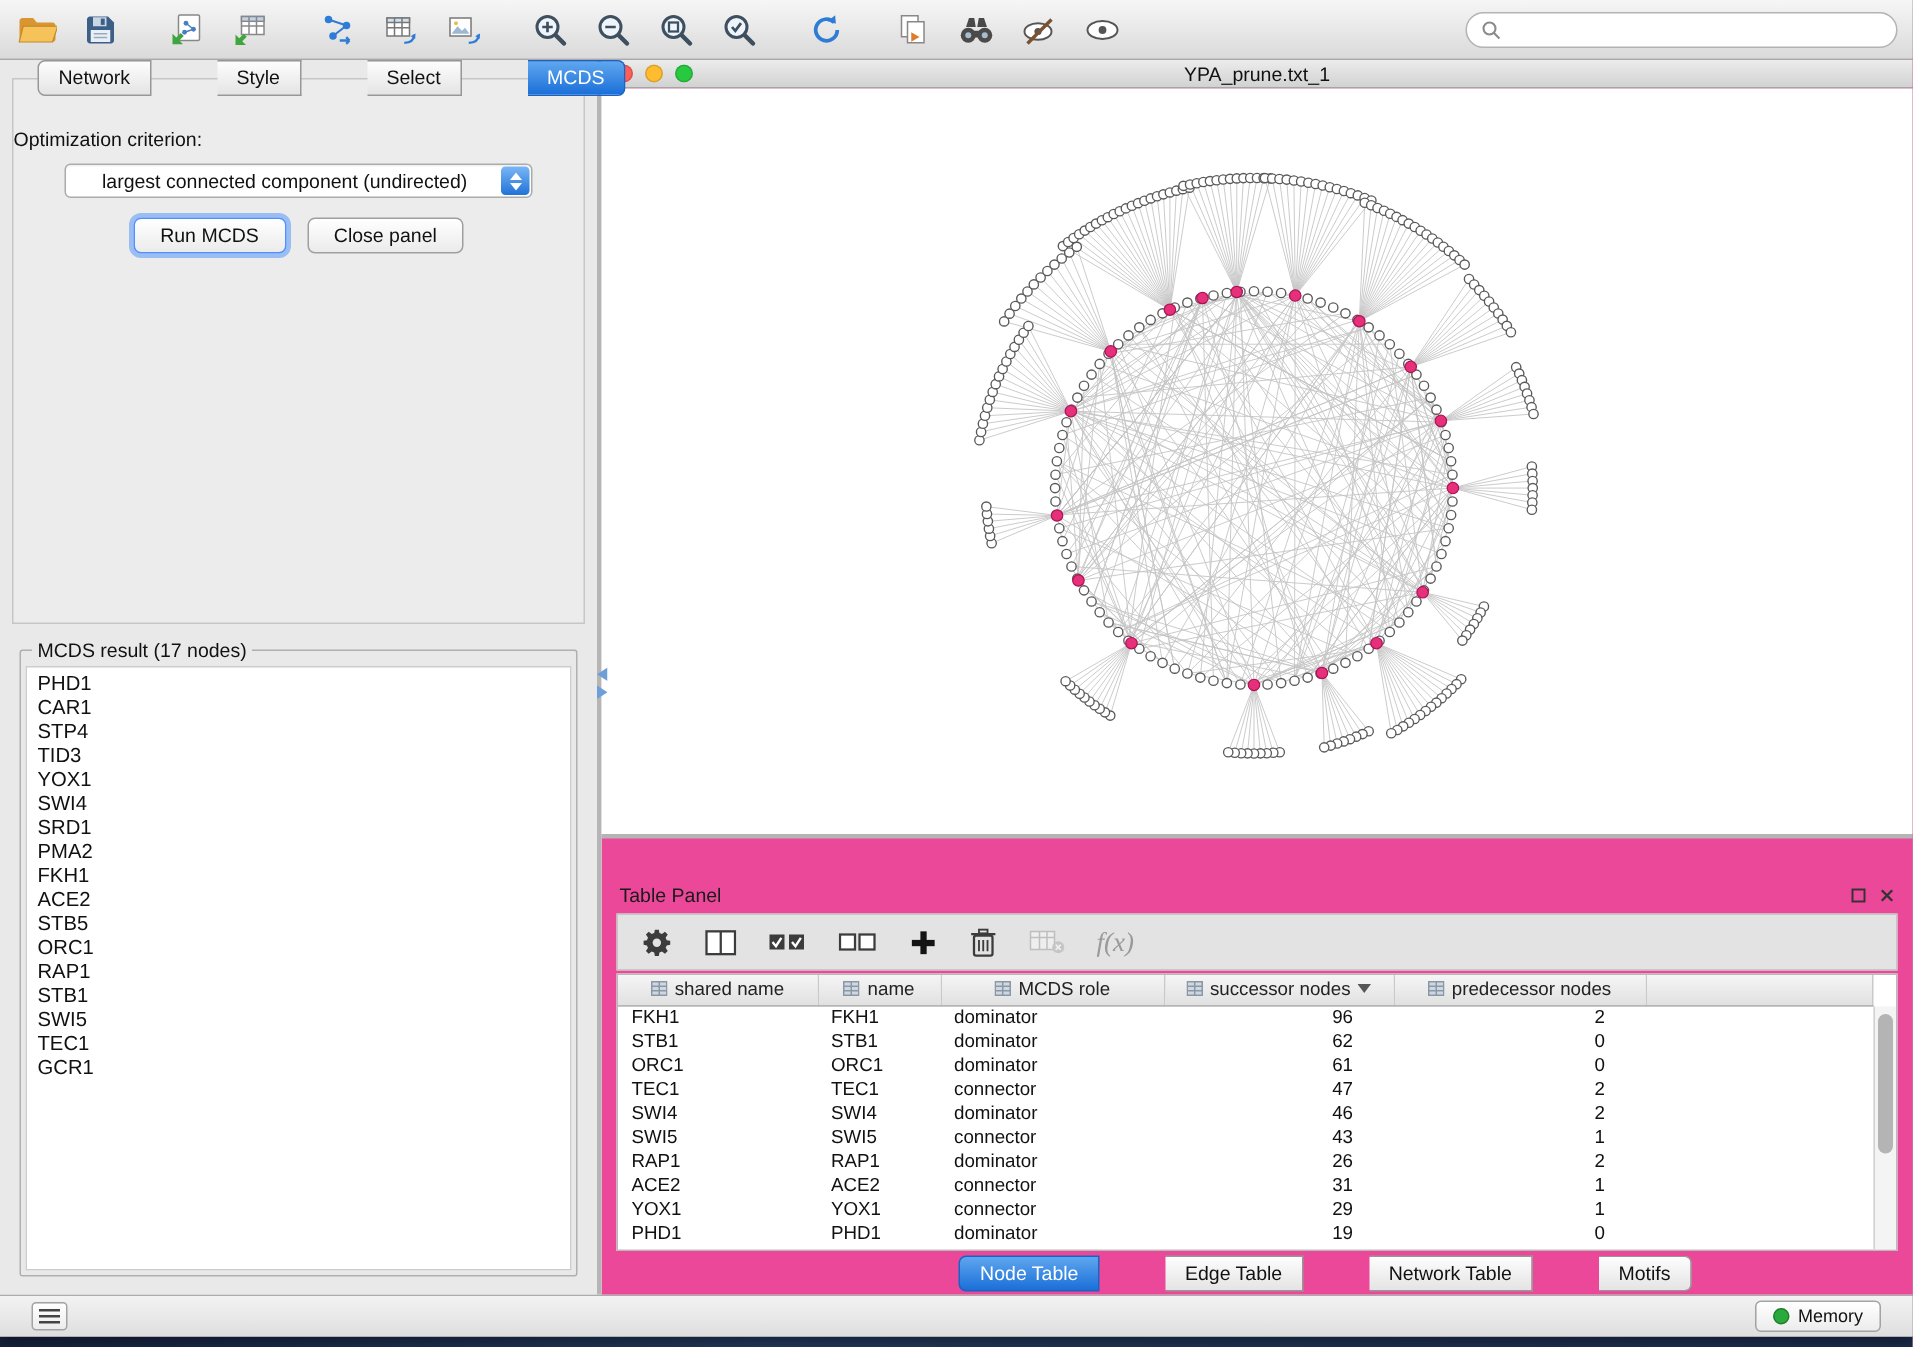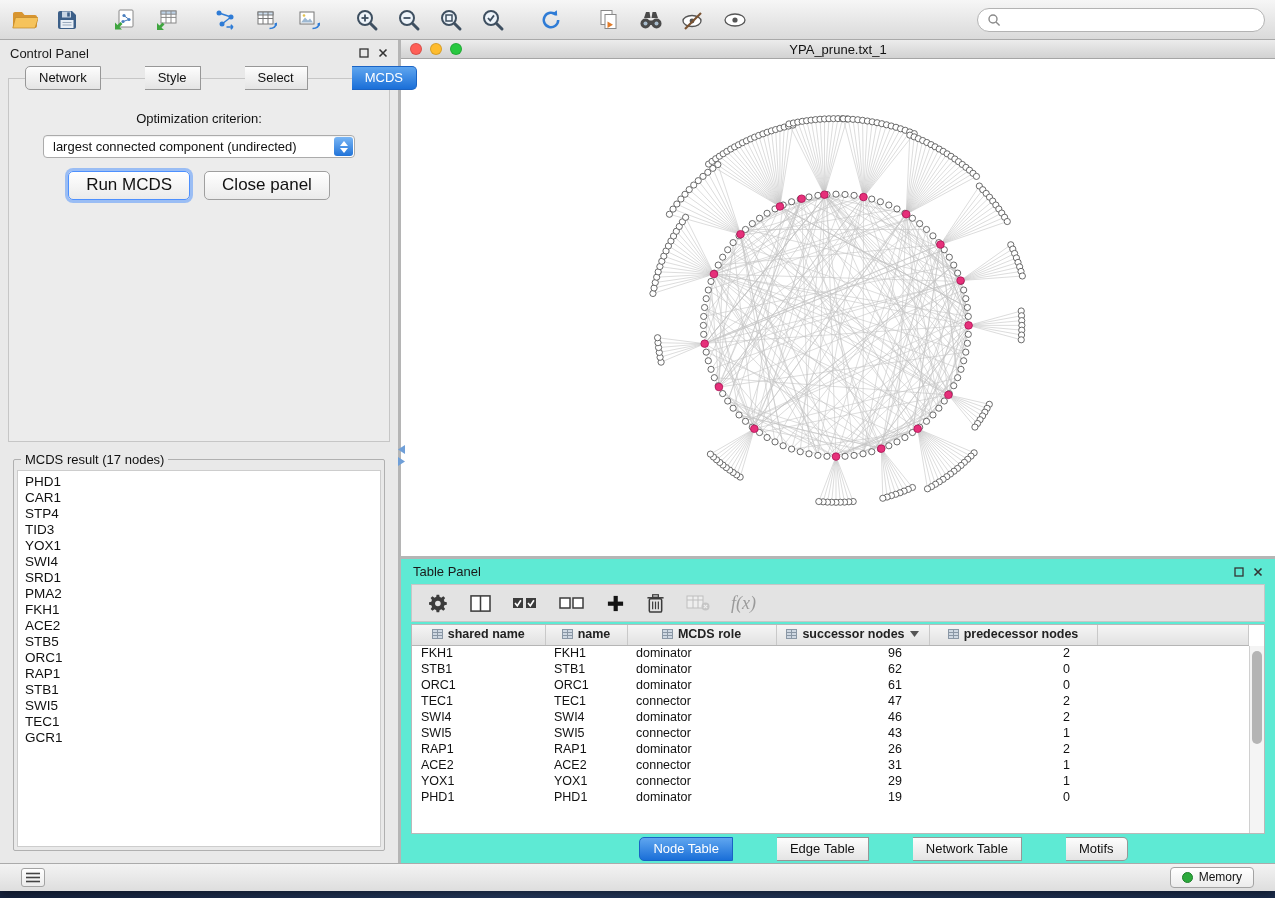--- a/index.html
+++ b/index.html
@@ -44,49 +44,49 @@
     font-size:13px; padding:3px 13px 4px; color:#111;
     background:linear-gradient(#fdfdfd,#e4e4e4); border:1px solid #979797; border-left:none;margin-left:44px;
   }
   .seg .tab:first-child { border-left:1px solid #979797; border-radius:5px 0 0 5px; }
   .seg .tab:last-child { border-radius:0 5px 5px 0; }
   .seg .tab.active { background:linear-gradient(#5fa6ef,#1a6fd8); border-color:#1a63c4; color:#fff; }
   .cp-body {
     margin:-12px 8px 0; border:1px solid #c6c6c6; height:364px; flex:0 0 auto;
     padding-top:32px; background:#ececec;
   }
-  .opt-label { text-align:center; font-size:13px; color:#111; }
+  .opt-label { font-size:13px; color:#111; }
   .dropdown {
     width:312px; height:23px; margin:9px auto 0; background:#fff; position:relative;
     border:1px solid #ababab; border-radius:4px; font-size:13px; color:#111;
-    display:flex; align-items:center; padding:0 26px 0 9px;
+    display:flex; align-items:center; padding:0 26px 0 24px;
     box-shadow:inset 0 1px 1px rgba(0,0,0,.06);
   }
   .dd-stepper {
     position:absolute; right:1px; top:1px; bottom:1px; width:19px; border-radius:3px;
     background:linear-gradient(#79b6f5,#2173d8); display:flex; flex-direction:column;
     align-items:center; justify-content:center; gap:2px;
   }
   .btn-row { display:flex; justify-content:center; gap:14px; margin-top:13px; }
   .mac-btn {
-    font-size:17px; color:#111; padding:3px 17px 4px; border:1px solid #9f9f9f; border-radius:5px;
+    font-size:13px; color:#111; padding:3px 17px 4px; border:1px solid #9f9f9f; border-radius:5px;
     background:linear-gradient(#ffffff,#ebebeb); box-shadow:0 1px 0 rgba(255,255,255,.7) inset;
   }
   .mac-btn.focused { border-color:#4d90fe; box-shadow:0 0 0 3px rgba(88,151,251,.55); }
   .result-fieldset {
     margin:10px 13px 12px; flex:1; border:1px solid #b0b0b0; border-radius:2px;
     padding:3px; display:flex; min-height:0;
   }
   .result-fieldset legend { font-size:13px; color:#111; padding:0 4px; margin-left:4px; }
   .mcds-list {
     flex:1; background:#fff; border:1px solid #cdcdcd; overflow:hidden;
     padding:3px 7px; font-size:13.5px; line-height:16px; color:#111;
   }
   
-  .right-col { flex:1; display:flex; flex-direction:column; min-width:0; background:#5eead4; }
+  .right-col { flex:1; display:flex; flex-direction:column; min-width:0; background:#ec4899;gap:25px; }
   .network-window { height:519px; flex:0 0 519px; display:flex; flex-direction:column; border-bottom:3px solid #b5b5b5; }
   .net-titlebar {
     height:19px; flex:0 0 19px; background:linear-gradient(#ececec,#d2d2d2);
     border-bottom:1px solid #a5a5a5; display:flex; align-items:center; position:relative;
   }
   .traffic { display:flex; gap:8px; margin-left:9px; }
   .light { width:12px; height:12px; border-radius:50%; border:1px solid rgba(0,0,0,.15); }
   .light.red { background:#ff5f57; } .light.yellow { background:#febc2e; } .light.green { background:#28c840; }
   .net-title { position:absolute; left:0; right:0; text-align:center; font-size:13px; color:#111; }
   .net-canvas { flex:1; background:#fff; position:relative; }
@@ -96,21 +96,21 @@
   .tp-header { height:25px; flex:0 0 25px; display:flex; align-items:center; padding:0 12px; font-size:13px; color:#1a1a1a; }
   .tp-toolbar {
     margin:0 10px; height:38px; flex:0 0 38px; background:#e3e3e3; border:1px solid #c6c6c6;
     display:flex; align-items:center; gap:21px; padding:0 16px;text-align:center;
   }
   .tp-btn { display:flex; align-items:center; justify-content:center; }
   .fx-label { font-family:"Liberation Serif", serif; font-style:italic; font-size:18px; color:#9a9a9a; }
   .tablewrap { margin:2px 10px 0; background:#fff; border:1px solid #b9b9b9; flex:1; position:relative; overflow:hidden; }
   table.node-table { border-collapse:collapse; width:calc(100% - 15px); table-layout:fixed; }
   .node-table th {
-    height:20px; font-weight:bold; font-size:12.5px; color:#222; text-align:center;
+    height:20px; font-weight:normal; font-size:12.5px; color:#222; text-align:center;
     background:linear-gradient(#f5f5f5,#e1e1e1); border-right:1px solid #c9c9c9; border-bottom:1px solid #b5b5b5;
     padding:0 4px; white-space:nowrap; overflow:hidden; position:relative;
   }
   .node-table th .hwrap { display:inline-flex; align-items:center; gap:5px; }
   .node-table td {
     height:16px; font-size:12.5px; color:#111; padding:0 9px; white-space:nowrap; overflow:hidden;
   }
   .node-table td.num { text-align:right; padding-right:27px; }
   .vscroll {
     position:absolute; right:0; top:21px; bottom:0; width:15px;
@@ -289,35 +289,20 @@
           <circle cx="6" cy="6" r="4" stroke="#8a8a8a" stroke-width="1.4" fill="none"></circle>
           <line x1="9" y1="9" x2="12.6" y2="12.6" stroke="#8a8a8a" stroke-width="1.4"></line>
         </svg>
       <input type="text" value="" placeholder="" style="">
     </div>
   </div>
 
   <div class="main">
 
     <div class="control-panel">
-      <div class="panel-header">
-        <span>Control Panel</span>
-        <span class="panel-winbtns">
-          <span>
-              <svg width="10" height="10">
-                <rect x="1" y="1" width="8" height="8" fill="none" stroke="#333" stroke-width="1.3"></rect>
-              </svg>
-            </span>
-          <span>
-              <svg width="10" height="10">
-                <path d="M1.5 1.5l7 7M8.5 1.5l-7 7" stroke="#333" stroke-width="1.6"></path>
-              </svg>
-            </span>
-        </span>
-      </div>
       <div class="seg">
         <span class="tab">Network</span>
         <span class="tab">Style</span>
         <span class="tab">Select</span>
         <span class="tab active">MCDS</span>
       </div>
       <div class="cp-body">
         <div class="opt-label">Optimization criterion:</div>
         <div class="dropdown">
           <span>largest connected component (undirected)</span>

